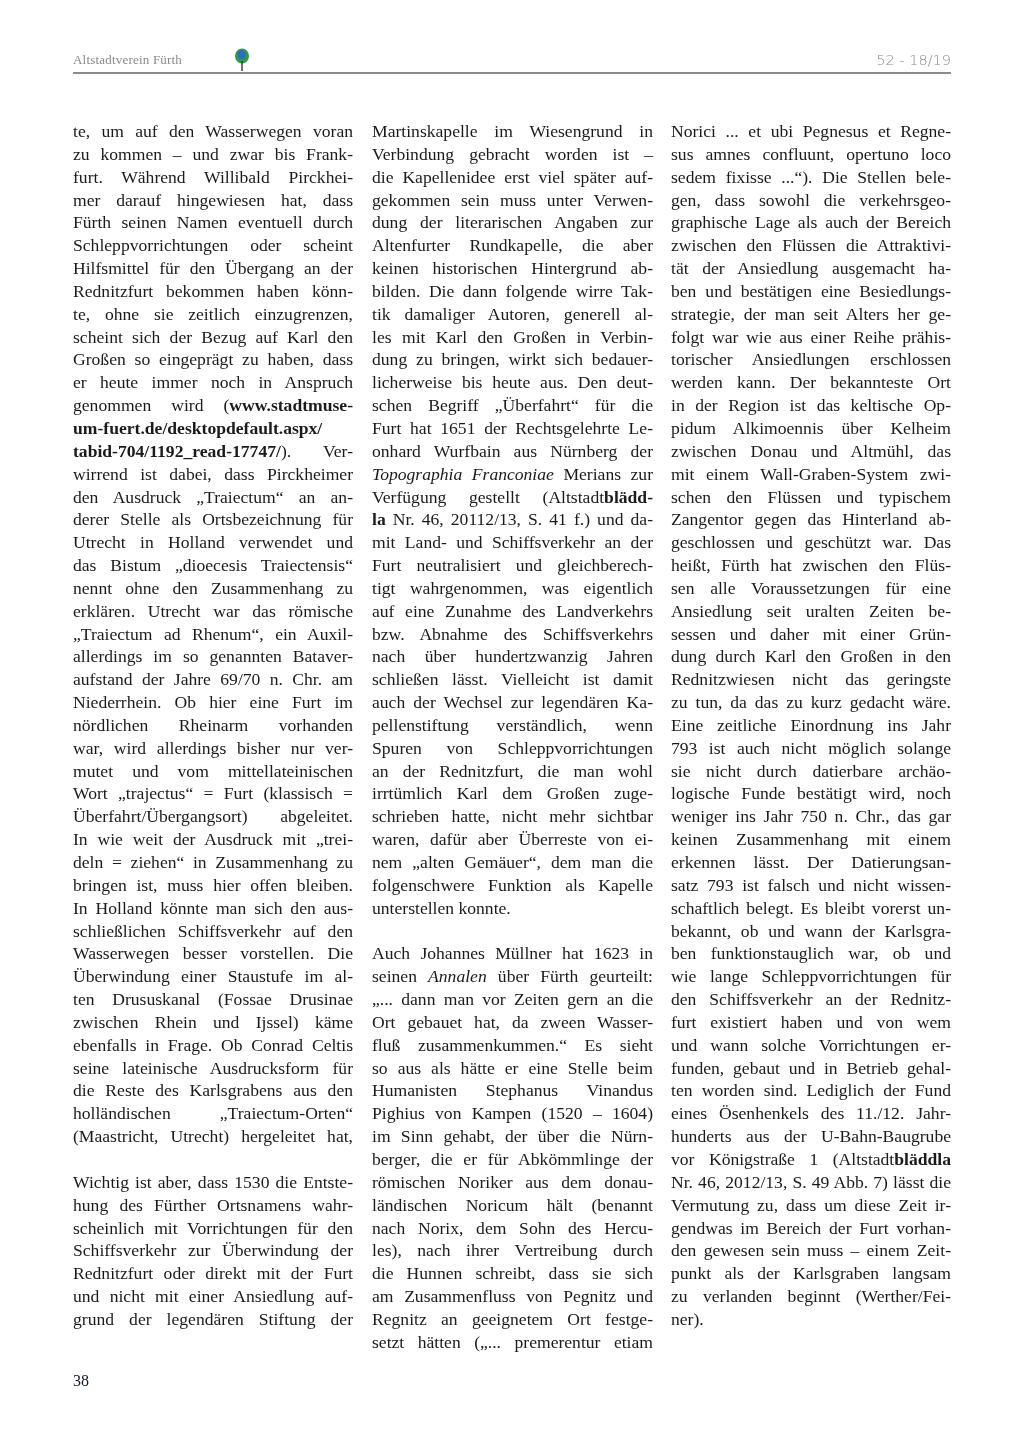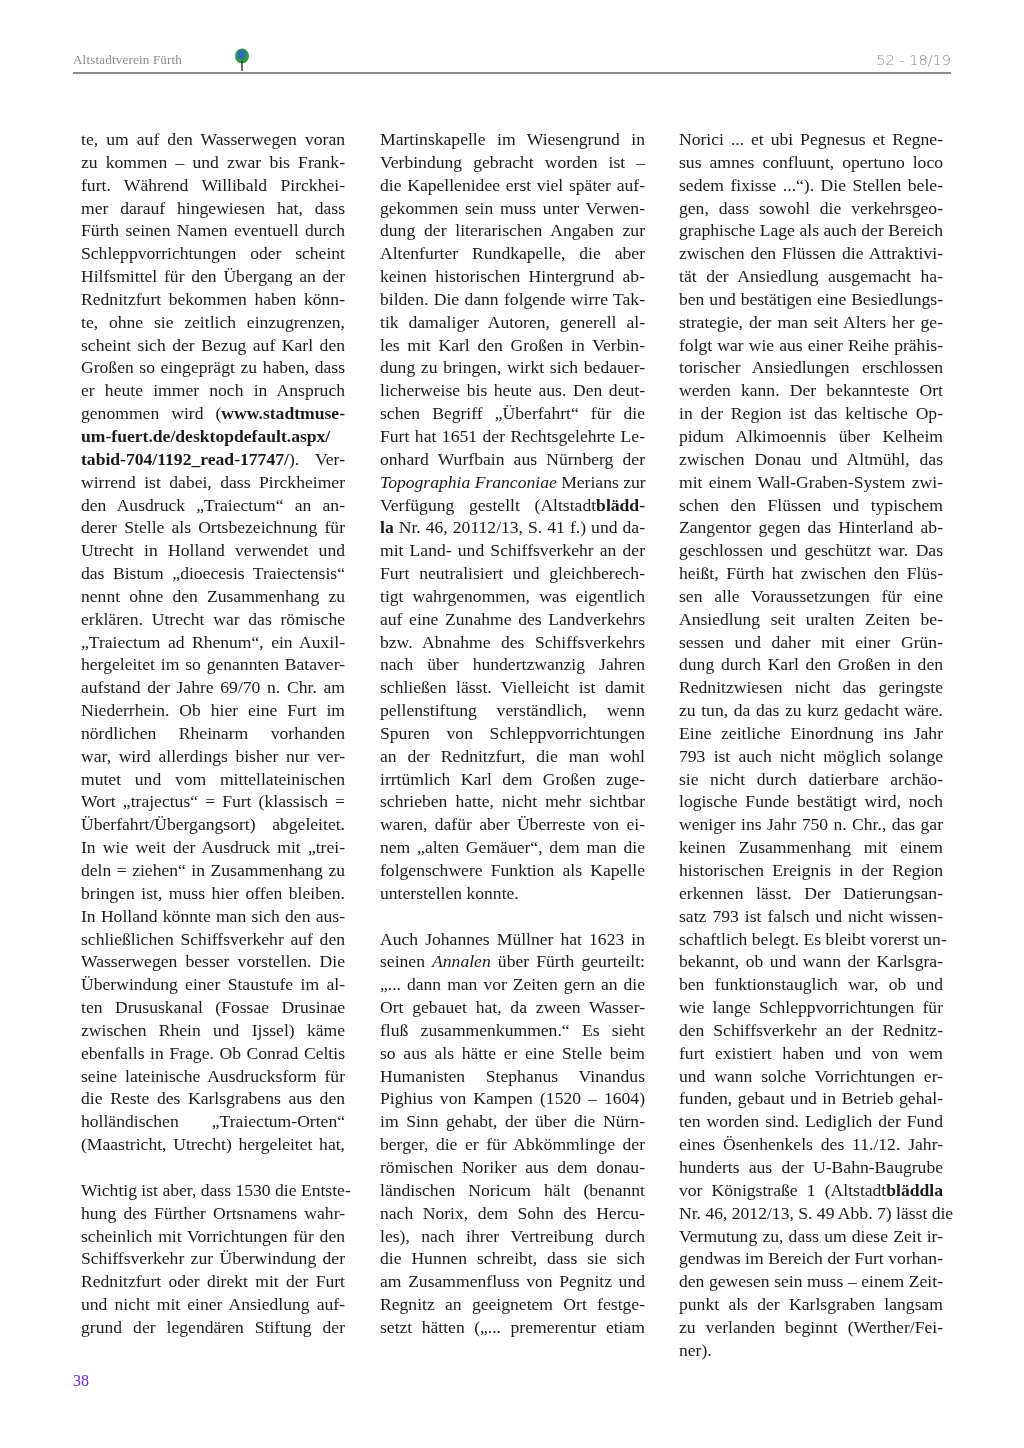--- a/index.html
+++ b/index.html
@@ -7,30 +7,30 @@
          font-family:"Liberation Serif","DejaVu Serif",serif; color:#1a1a1a; }
   .header { position:absolute; left:73px; top:48px; width:878px; height:24px; }
   .header-title { position:absolute; left:0; top:4px; font-family:Liberation Serif, serif;
                   font-size:13px; color:#8a8a8a; letter-spacing:0.2px; font-weight:300; }
   .header-issue { position:absolute; right:0; top:4px; font-family:"DejaVu Sans","Liberation Sans",sans-serif;
                   font-size:14.5px; color:#8a8a8a; font-weight:300;text-align:center; }
   .logo { position:absolute; left:160px; top:0; width:18px; height:24px; }
   .rule { position:absolute; left:73px; top:72px; width:878px; height:2px; background:#8c8c8c; }
   .col { position:absolute; top:120px; font-size:17.6px; line-height:22.85px; text-align:justify;
          hyphens:manual; }
-  .col p { margin:8px; }
+  .col p { margin:0; }
   .col p + p { margin-top:22.85px; }
   .col1 { left:73px; width:280px; }
   .col2 { left:372px; width:281px; }
   .col3 { left:671px; width:280px; }
   .line { display:block; text-align:justify; text-align-last:justify; white-space:nowrap; }
   .line.last { text-align-last:left; }
   b { font-weight:bold; }
   i { font-style:italic; }
-  .page-number { position:absolute; left:73px; top:1372px; font-size:16px; color:#6d28d9; }
+  .page-number { position:absolute; left:73px; top:1372px; font-size:16px; color:#0f172a; }
 </style>
 </head>
 <body>
 
 <div class="header">
   <span class="header-title">Altstadtverein Fürth</span>
   <span class="logo">
     <svg width="18" height="24" viewBox="0 0 18 24">
       <ellipse cx="9" cy="8" rx="7" ry="7.5" fill="#2e9a4a"></ellipse>
       <ellipse cx="8.5" cy="6.5" rx="4.2" ry="4.5" fill="#2f6fb6"></ellipse>
@@ -59,21 +59,21 @@
       <span class="line"><b>um-fuert.de/desktopdefault.aspx/</b></span>
       <span class="line"><b>tabid-704/1192_read-17747/</b>). Ver-</span>
       <span class="line">wirrend ist dabei, dass Pirckheimer</span>
       <span class="line">den Ausdruck „Traiectum“ an an-</span>
       <span class="line">derer Stelle als Ortsbezeichnung für</span>
       <span class="line">Utrecht in Holland verwendet und</span>
       <span class="line">das Bistum „dioecesis Traiectensis“</span>
       <span class="line">nennt ohne den Zusammenhang zu</span>
       <span class="line">erklären. Utrecht war das römische</span>
       <span class="line">„Traiectum ad Rhenum“, ein Auxil-</span>
-      <span class="line">hergeleitet im so genannten Bataver-</span>
+      <span class="line">allerdings im so genannten Bataver-</span>
       <span class="line">aufstand der Jahre 69/70 n. Chr. am</span>
       <span class="line">Niederrhein. Ob hier eine Furt im</span>
       <span class="line">nördlichen Rheinarm vorhanden</span>
       <span class="line">war, wird allerdings bisher nur ver-</span>
       <span class="line">mutet und vom mittellateinischen</span>
       <span class="line">Wort „trajectus“ = Furt (klassisch =</span>
       <span class="line">Überfahrt/Übergangsort) abgeleitet.</span>
       <span class="line">In wie weit der Ausdruck mit „trei-</span>
       <span class="line">deln = ziehen“ in Zusammenhang zu</span>
       <span class="line">bringen ist, muss hier offen bleiben.</span>
@@ -119,20 +119,21 @@
       <span class="line"><i>Topographia Franconiae</i> Merians zur</span>
       <span class="line">Verfügung gestellt (Altstadt<b>blädd-</b></span>
       <span class="line"><b>la</b> Nr. 46, 20112/13, S. 41 f.) und da-</span>
       <span class="line">mit Land- und Schiffsverkehr an der</span>
       <span class="line">Furt neutralisiert und gleichberech-</span>
       <span class="line">tigt wahrgenommen, was eigentlich</span>
       <span class="line">auf eine Zunahme des Landverkehrs</span>
       <span class="line">bzw. Abnahme des Schiffsverkehrs</span>
       <span class="line">nach über hundertzwanzig Jahren</span>
       <span class="line">schließen lässt. Vielleicht ist damit</span>
+      <span class="line">auch der Wechsel zur legendären Ka-</span>
       <span class="line">pellenstiftung verständlich, wenn</span>
       <span class="line">Spuren von Schleppvorrichtungen</span>
       <span class="line">an der Rednitzfurt, die man wohl</span>
       <span class="line">irrtümlich Karl dem Großen zuge-</span>
       <span class="line">schrieben hatte, nicht mehr sichtbar</span>
       <span class="line">waren, dafür aber Überreste von ei-</span>
       <span class="line">nem „alten Gemäuer“, dem man die</span>
       <span class="line">folgenschwere Funktion als Kapelle</span>
       <span class="line last">unterstellen konnte.</span>
     </p>
@@ -184,21 +185,20 @@
       <span class="line">sessen und daher mit einer Grün-</span>
       <span class="line">dung durch Karl den Großen in den</span>
       <span class="line">Rednitzwiesen nicht das geringste</span>
       <span class="line">zu tun, da das zu kurz gedacht wäre.</span>
       <span class="line">Eine zeitliche Einordnung ins Jahr</span>
       <span class="line">793 ist auch nicht möglich solange</span>
       <span class="line">sie nicht durch datierbare archäo-</span>
       <span class="line">logische Funde bestätigt wird, noch</span>
       <span class="line">weniger ins Jahr 750 n. Chr., das gar</span>
       <span class="line">keinen Zusammenhang mit einem</span>
-      <span class="line">historischen Ereignis in der Region</span>
       <span class="line">erkennen lässt. Der Datierungsan-</span>
       <span class="line">satz 793 ist falsch und nicht wissen-</span>
       <span class="line">schaftlich belegt. Es bleibt vorerst un-</span>
       <span class="line">bekannt, ob und wann der Karlsgra-</span>
       <span class="line">ben funktionstauglich war, ob und</span>
       <span class="line">wie lange Schleppvorrichtungen für</span>
       <span class="line">den Schiffsverkehr an der Rednitz-</span>
       <span class="line">furt existiert haben und von wem</span>
       <span class="line">und wann solche Vorrichtungen er-</span>
       <span class="line">funden, gebaut und in Betrieb gehal-</span>

